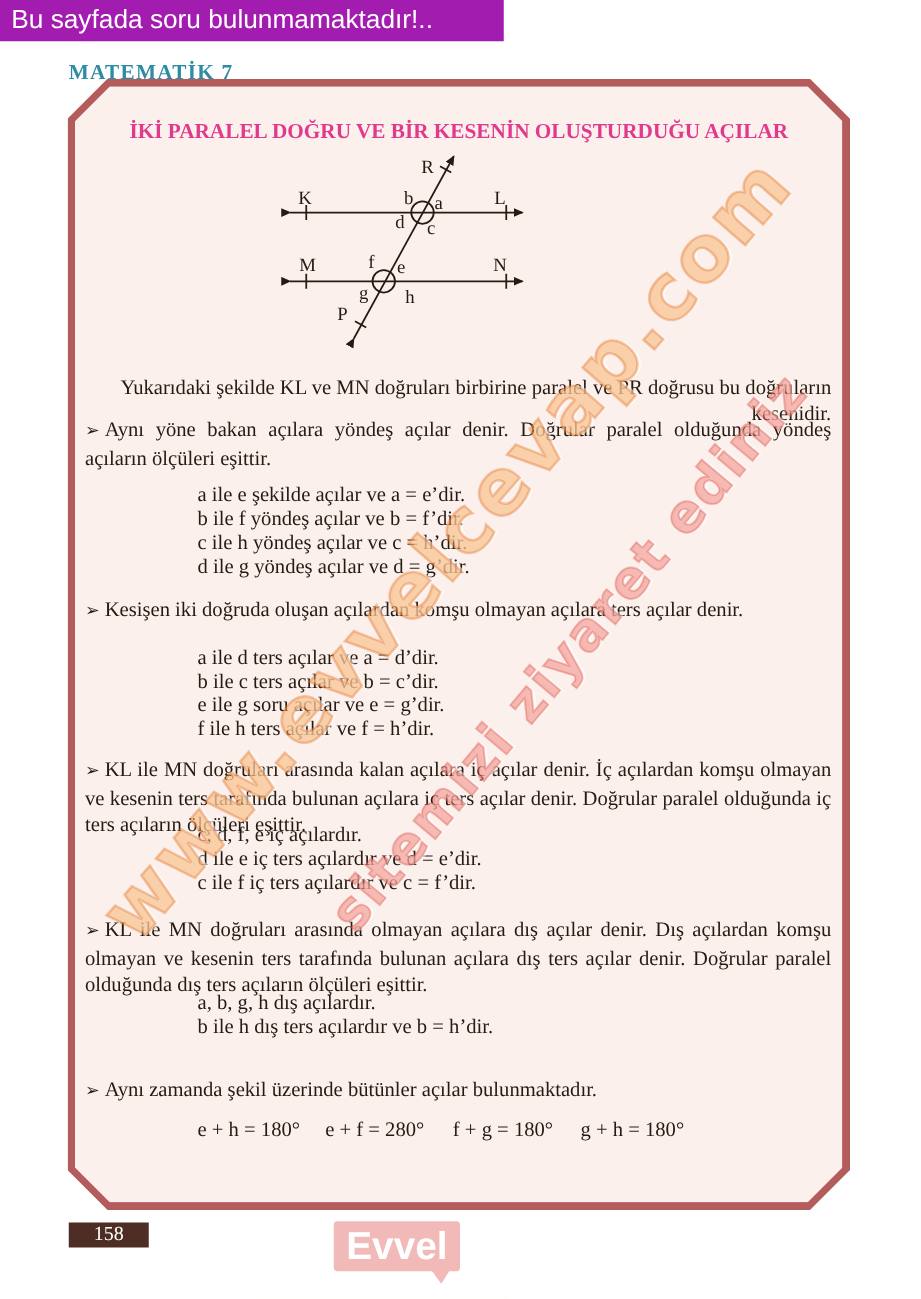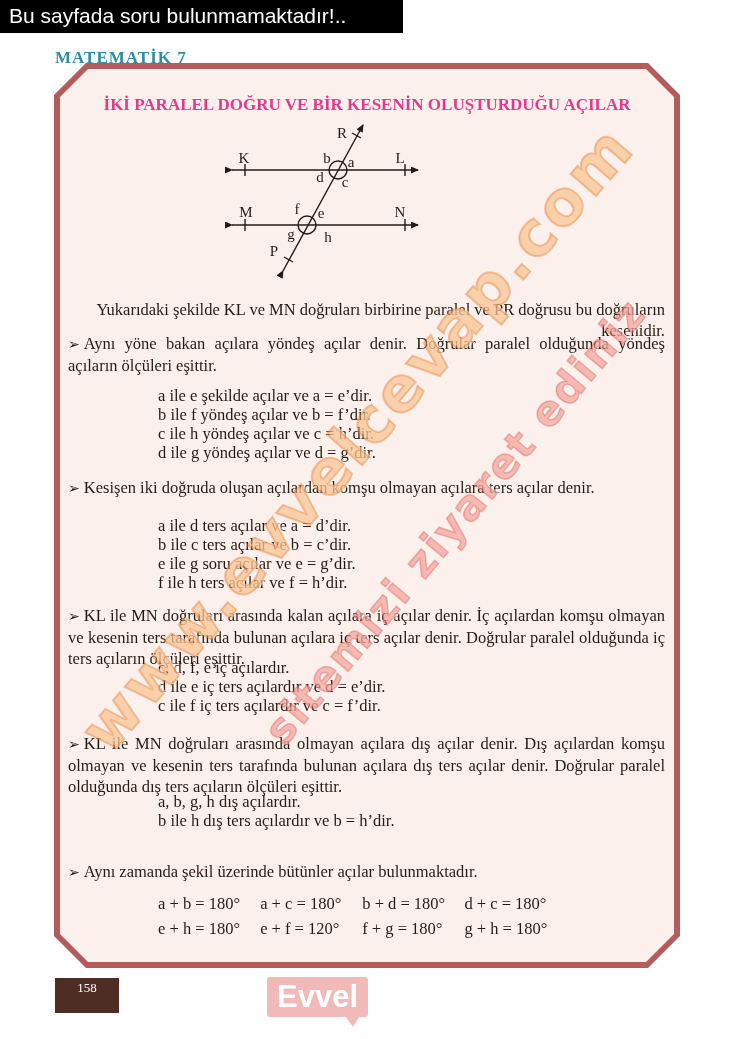--- a/index.html
+++ b/index.html
@@ -2,21 +2,21 @@
 <html><head>
 <meta charset="utf-8">
 <style>
   html,body{margin:0;padding:0;}
   body{
     width:737px;height:1039px;position:relative;background:#ffffff;
     font-family:"Liberation Serif", serif;color:#241b12;overflow:hidden;
   }
   
   .notice-bar{
-    position:absolute;left:0;top:0;width:403px;height:33px;background:#000000;
+    position:absolute;left:0;top:0;width:403px;height:33px;background:#a21caf;
     color:#fff;font-family:"Liberation Sans",sans-serif;font-size:21px;line-height:32px;
     padding-left:9px;box-sizing:border-box;white-space:nowrap;
   }
   
   .page-header{
     position:absolute;left:55px;top:36px;color:#2e8ca2;font-weight:bold;
     font-size:17px;letter-spacing:1px;margin-top:12px;
   }
   
   .frame-outer{
@@ -56,22 +56,22 @@
     text-shadow:2px 2px 0 rgba(255,255,255,0.55);
   }
   .wm-2{
     left:125px;top:497px;width:660px;font-size:42px;letter-spacing:2px;
     transform:rotate(-50deg);color:rgba(238,126,116,0.52);
     -webkit-text-stroke:1.5px rgba(214,80,70,0.35);
     text-shadow:2px 2px 0 rgba(255,255,255,0.5);
   }
   
   .page-number{
-    position:absolute;left:55px;top:978px;width:64px;height:35px;background:#4e2e24;
-    color:#fff;font-size:13px;line-height:20px;text-align:center;z-index:2;
+    position:absolute;left:55px;top:978px;width:64px;height:20px;background:#4e2e24;
+    color:#fff;font-size:16px;line-height:20px;text-align:center;z-index:2;
   }
   .logo{position:absolute;left:267px;top:977px;display:flex;align-items:flex-start;z-index:2;
         font-family:"Liberation Sans",sans-serif;font-weight:bold;}
   .logo-evvel{
     position:relative;background:#f2b9b9;color:#ffffff;font-size:31px;line-height:40px;
     padding:0 10px;border-radius:3px;
   }
   .logo-evvel::after{
     content:"";position:absolute;right:8px;bottom:-10px;width:0;height:0;
     border-left:8px solid transparent;border-right:7px solid transparent;
@@ -166,28 +166,22 @@
 <div class="indent-list" style="top:792px">
   <div>a, b, g, h  dış açılardır.</div>
   <div>b ile h dış ters açılardır ve b = h’dir.</div>
 </div>
 
 <div class="para" style="top:861px">
   <span class="bullet">➢</span><span>Aynı zamanda şekil üzerinde bütünler açılar bulunmaktadır.</span>
 </div>
 <div class="eq-table">
   <div class="eq-row">
-    <span class="eq-cell">a + b = 180°</span>
-    <span class="eq-cell">a + c = 180°</span>
-    <span class="eq-cell">b + d = 180°</span>
-    <span class="eq-cell">d + c = 180°</span>
-  </div>
-  <div class="eq-row">
     <span class="eq-cell">e + h = 180°</span>
-    <span class="eq-cell">e + f = 120°</span>
+    <span class="eq-cell">e + f = 280°</span>
     <span class="eq-cell">f + g = 180°</span>
     <span class="eq-cell">g + h = 180°</span>
   </div>
 </div>
 
 <div class="wm wm-1">www.evvelcevap.com</div>
 <div class="wm wm-2">sitemizi ziyaret ediniz</div>
 
 <div class="page-number">158</div>
 <div class="logo">

